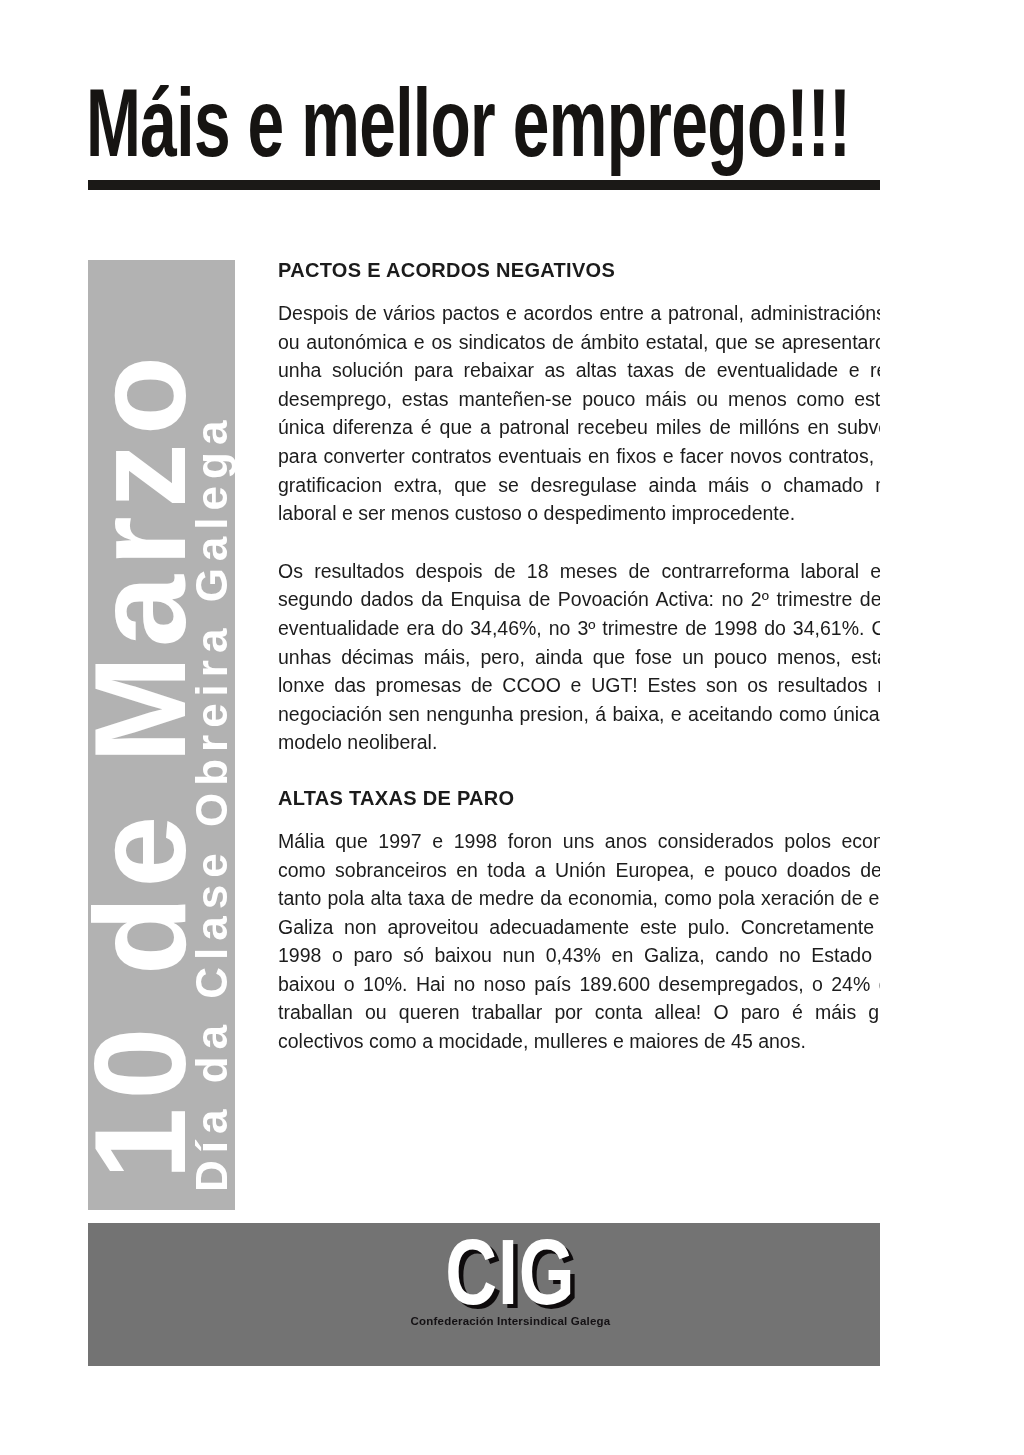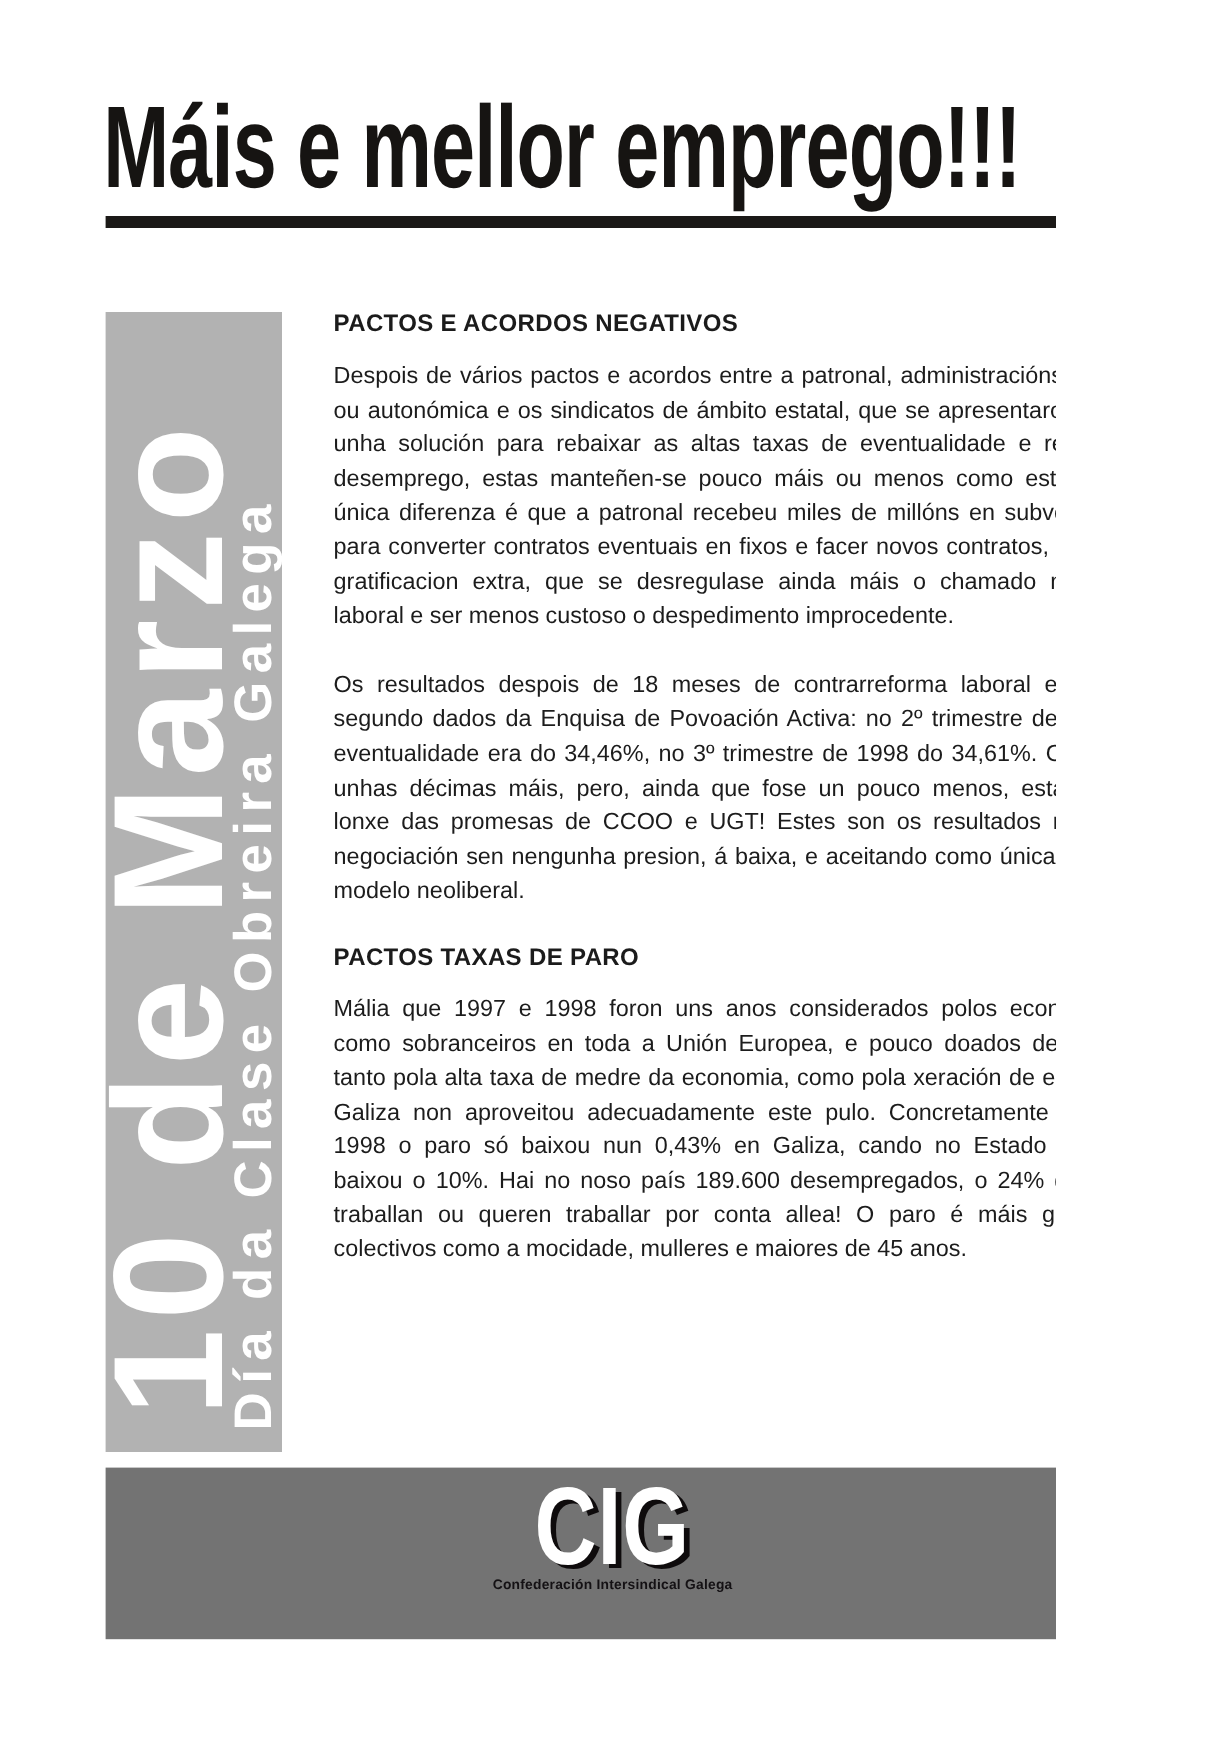--- a/index.html
+++ b/index.html
@@ -46,21 +46,21 @@
     <div class="rot">
       <div class="side-big">10 de Marzo</div>
       <div class="side-small">Día da Clase Obreira Galega</div>
     </div>
   </aside>
 
   <main class="content">
     <h2>PACTOS E ACORDOS NEGATIVOS</h2>
     <p>Despois de vários pactos e acordos entre a patronal, administracións central ou autonómica e os sindicatos de ámbito estatal, que se apresentaron como unha solución para rebaixar as altas taxas de eventualidade e reducir o desemprego, estas manteñen-se pouco máis ou menos como estaban. A única diferenza é que a patronal recebeu miles de millóns en subvencións, para converter contratos eventuais en fixos e facer novos contratos, e, como gratificacion extra, que se desregulase ainda máis o chamado mercado laboral e ser menos custoso o despedimento improcedente.</p>
     <p>Os resultados despois de 18 meses de contrarreforma laboral están aí, segundo dados da Enquisa de Povoación Activa: no 2º trimestre de 1997 a eventualidade era do 34,46%, no 3º trimestre de 1998 do 34,61%. Ou sexa, unhas décimas máis, pero, ainda que fose un pouco menos, estaria moi lonxe das promesas de CCOO e UGT! Estes son os resultados reais da negociación sen nengunha presion, á baixa, e aceitando como única saída o modelo neoliberal.</p>
-    <h2 class="h2b">PACTOS TAXAS DE PARO</h2>
+    <h2 class="h2b">ALTAS TAXAS DE PARO</h2>
     <p>Mália que 1997 e 1998 foron uns anos considerados polos economistas como sobranceiros en toda a Unión Europea, e pouco doados de repetir, tanto pola alta taxa de medre da economia, como pola xeración de emprego, Galiza non aproveitou adecuadamente este pulo. Concretamente durante 1998 o paro só baixou nun 0,43% en Galiza, cando no Estado español baixou o 10%. Hai no noso país 189.600 desempregados, o 24% dos que traballan ou queren traballar por conta allea! O paro é máis grave en colectivos como a mocidade, mulleres e maiores de 45 anos.</p>
   </main>
 
   <footer class="footer">
     <div class="cig-logo">CIG</div>
     <div class="cig-org">Confederación Intersindical Galega</div>
   </footer>
 
 </div>
 

